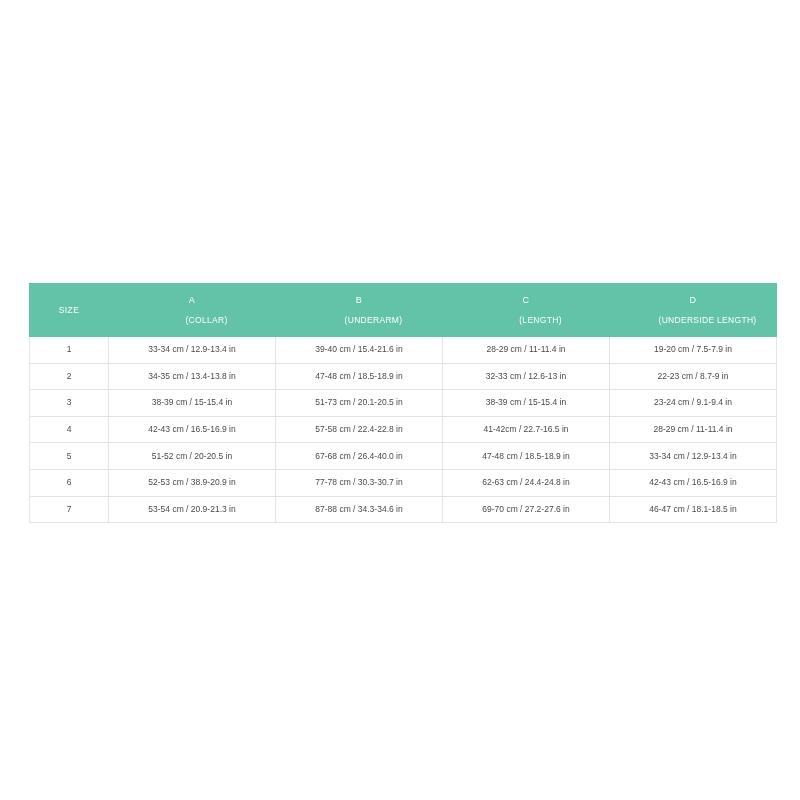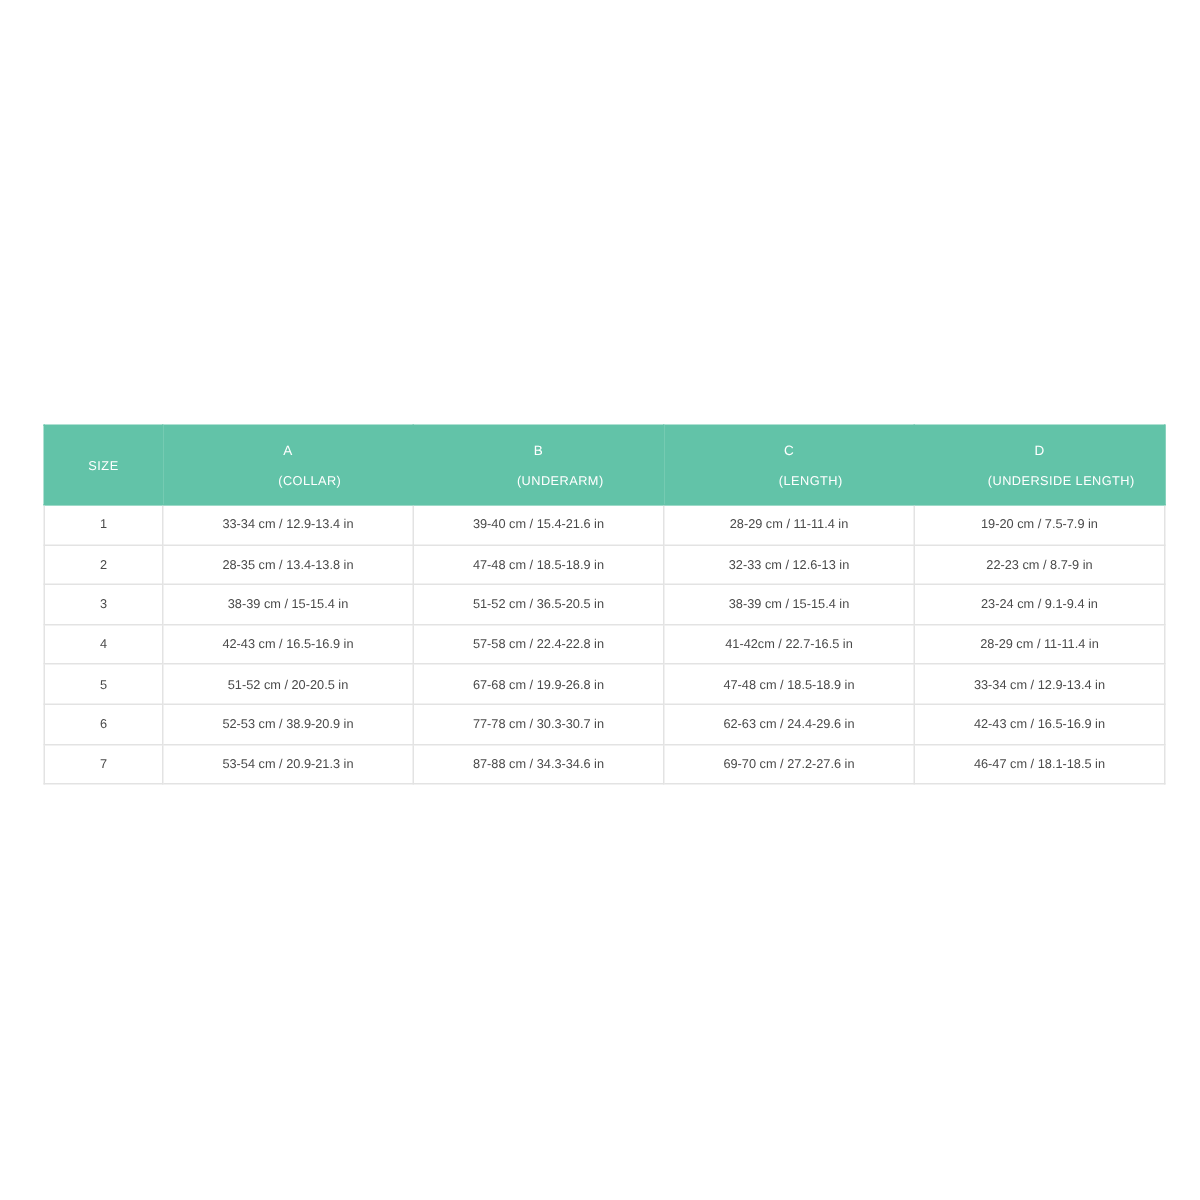--- a/index.html
+++ b/index.html
@@ -126,51 +126,51 @@
       <tbody>
         <tr>
           <td>1</td>
           <td>33-34 cm / 12.9-13.4 in</td>
           <td>39-40 cm / 15.4-21.6 in</td>
           <td>28-29 cm / 11-11.4 in</td>
           <td>19-20 cm / 7.5-7.9 in</td>
         </tr>
         <tr>
           <td>2</td>
-          <td>28-35 cm / 13.4-13.8 in</td>
+          <td>34-35 cm / 13.4-13.8 in</td>
           <td>47-48 cm / 18.5-18.9 in</td>
           <td>32-33 cm / 12.6-13 in</td>
           <td>22-23 cm / 8.7-9 in</td>
         </tr>
         <tr>
           <td>3</td>
           <td>38-39 cm / 15-15.4 in</td>
-          <td>51-52 cm / 36.5-20.5 in</td>
+          <td>51-73 cm / 20.1-20.5 in</td>
           <td>38-39 cm / 15-15.4 in</td>
           <td>23-24 cm / 9.1-9.4 in</td>
         </tr>
         <tr>
           <td>4</td>
           <td>42-43 cm / 16.5-16.9 in</td>
           <td>57-58 cm / 22.4-22.8 in</td>
           <td>41-42cm / 22.7-16.5 in</td>
           <td>28-29 cm / 11-11.4 in</td>
         </tr>
         <tr>
           <td>5</td>
           <td>51-52 cm / 20-20.5 in</td>
-          <td>67-68 cm / 19.9-26.8 in</td>
+          <td>67-68 cm / 26.4-40.0 in</td>
           <td>47-48 cm / 18.5-18.9 in</td>
           <td>33-34 cm / 12.9-13.4 in</td>
         </tr>
         <tr>
           <td>6</td>
           <td>52-53 cm / 38.9-20.9 in</td>
           <td>77-78 cm / 30.3-30.7 in</td>
-          <td>62-63 cm / 24.4-29.6 in</td>
+          <td>62-63 cm / 24.4-24.8 in</td>
           <td>42-43 cm / 16.5-16.9 in</td>
         </tr>
         <tr>
           <td>7</td>
           <td>53-54 cm / 20.9-21.3 in</td>
           <td>87-88 cm / 34.3-34.6 in</td>
           <td>69-70 cm / 27.2-27.6 in</td>
           <td>46-47 cm / 18.1-18.5 in</td>
         </tr>
       </tbody>

